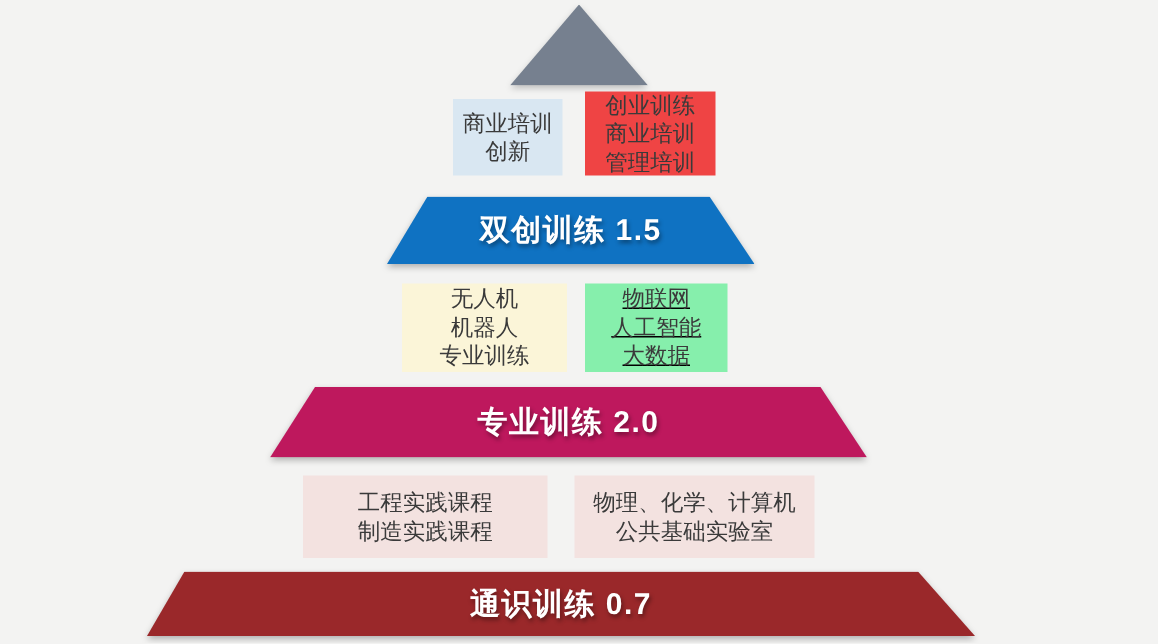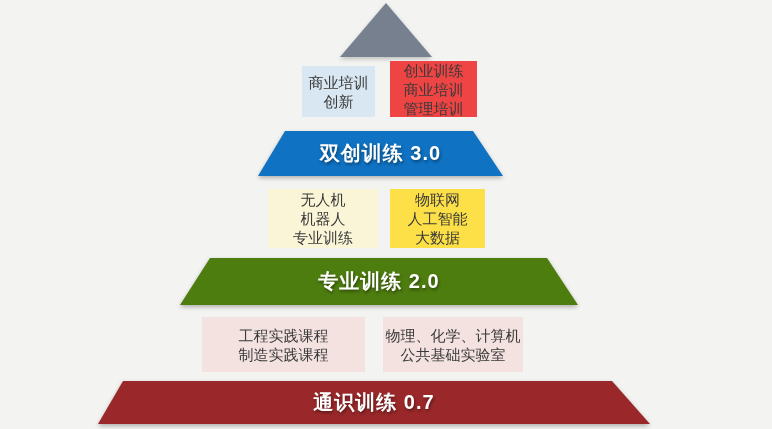--- a/index.html
+++ b/index.html
@@ -39,21 +39,21 @@
     white-space: pre-line;
     font-size: 15px;
     line-height: 19px;
     color: #3a3a3a;
   }
   .r1-left  { left: 302px; top: 66px;  width: 73px;  height: 51px; background: #d9e7f2; }
   .r1-right { left: 390px; top: 61px;  width: 87px;  height: 56px; background: #d9e7f2; }
   .r2-left  { left: 268px; top: 189px; width: 110px; height: 59px; background: #fbf5d8; }
   .r2-right { left: 390px; top: 189px; width: 95px;  height: 59px; background: #fbf5d8; }
   .r3-left  { left: 202px; top: 317px; width: 163px; height: 55px; background: #f3e2e0; }
-  .r3-right { left: 383px; top: 317px; width: 140px; height: 55px; background: #f3e2e0; }
+  .r3-right { left: 383px; top: 317px; width: 160px; height: 55px; background: #f3e2e0; }
   
   .band-wrap {
     position: absolute;
     filter: drop-shadow(0 2px 2px rgba(0,0,0,0.28));
   }
   .band {
     width: 100%; height: 100%;
     display: flex;
     align-items: center;
     justify-content: center;
@@ -86,37 +86,37 @@
 创新</span>
   </div>
   <div class="infobox r1-right" style="background: #ef4444;">
     <span class="box-text">创业训练
 商业培训
 管理培训</span>
   </div>
 
   <div class="band-wrap b1">
     <div class="band" style="background: rgb(15, 114, 194);">
-      <span class="band-label">双创训练 3.0</span>
+      <span class="band-label">双创训练 1.5</span>
     </div>
   </div>
 
   <div class="infobox r2-left" style="background: rgb(251, 245, 216);">
     <span class="box-text">无人机
 机器人
 专业训练</span>
   </div>
-  <div class="infobox r2-right" style="background: #fde047;">
+  <div class="infobox r2-right" style="background: #86efac; text-decoration: underline;">
     <span class="box-text">物联网
 人工智能
 大数据</span>
   </div>
 
   <div class="band-wrap b2">
-    <div class="band" style="background: #4d7c0f;">
+    <div class="band" style="background: #be185d;">
       <span class="band-label">专业训练 2.0</span>
     </div>
   </div>
 
   <div class="infobox r3-left" style="background: rgb(243, 226, 224);">
     <span class="box-text">工程实践课程
 制造实践课程</span>
   </div>
   <div class="infobox r3-right" style="background: rgb(243, 226, 224);">
     <span class="box-text">物理、化学、计算机

